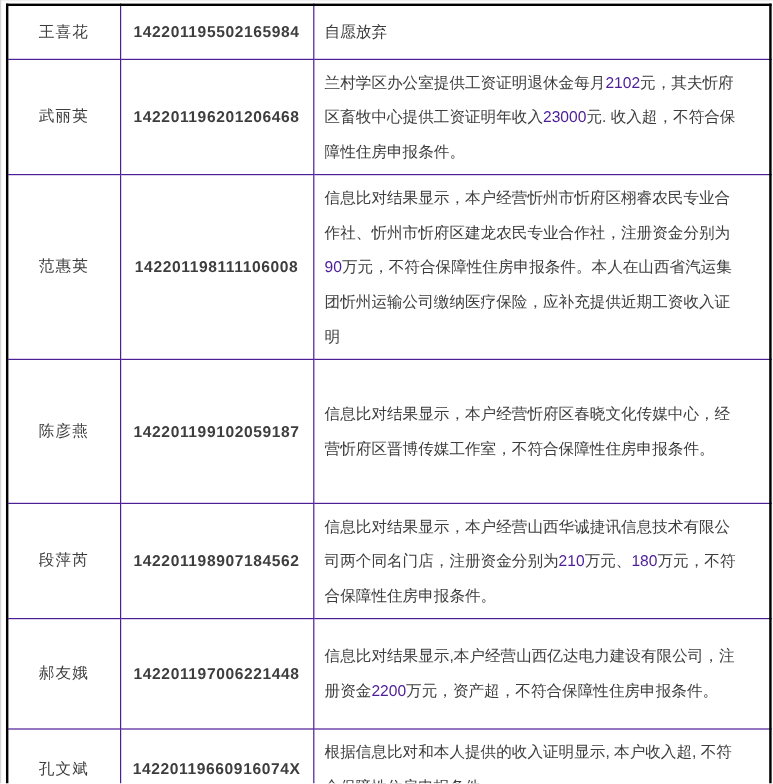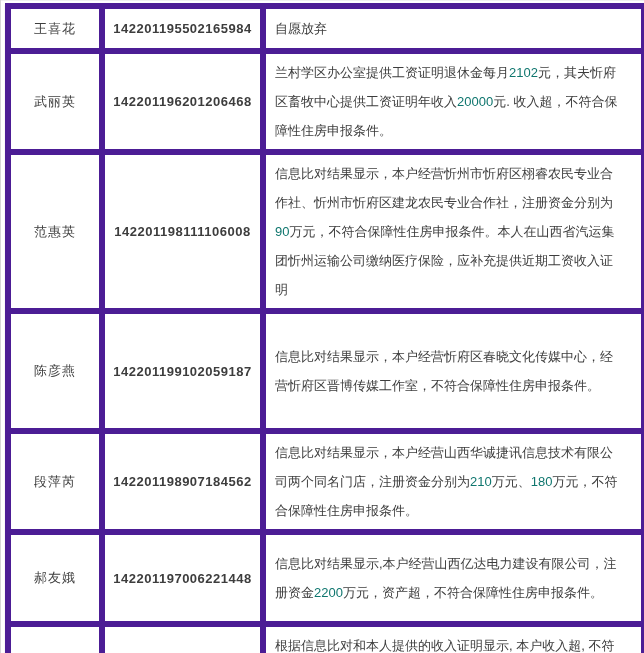--- a/index.html
+++ b/index.html
@@ -21,21 +21,21 @@
     left: 5px;
     top: 3px;
     width: 636px;
     border-collapse: collapse;
     table-layout: fixed;
     border: 2px solid #000000;
     background: #ffffff;
     box-shadow: 0 2px 1px rgba(0,0,0,0.18);
   }
   table.review-table td {
-    border: 6px solid #4c1d95;
+    border: 1px solid #4c1d95;
     font-size: 13px;
     color: #3d3d3d;
     vertical-align: middle;
     overflow: hidden;
   }
   td.name {
     text-align: center;
     letter-spacing: 1px;
   }
   td.idnum {
@@ -45,21 +45,21 @@
     letter-spacing: 0.5px;
     font-weight: bold;
   }
   td.remark {
     text-align: left;
     padding: 4px 22px 4px 9px;
     line-height: 29px;
     margin-left: 48px;
   }
   td.remark .num {
-    color: #0f766e;
+    color: #4c1d95;
   }
   
   tbody tr:nth-child(1) { height: 45px; }
   tbody tr:nth-child(2) { height: 91px; }
   tbody tr:nth-child(3) { height: 44px; }
   tbody tr:nth-child(4) { height: 120px; }
   tbody tr:nth-child(5) { height: 68px; }
   tbody tr:nth-child(6) { height: 92px; }
   tbody tr:nth-child(7) { height: 48px; }
   tbody tr:nth-child(8) { height: 65px; }
@@ -77,21 +77,21 @@
     </colgroup>
     <tbody>
       <tr>
         <td class="name">王喜花</td>
         <td class="idnum">142201195502165984</td>
         <td class="remark">自愿放弃</td>
       </tr>
       <tr>
         <td class="name">武丽英</td>
         <td class="idnum">142201196201206468</td>
-        <td class="remark">兰村学区办公室提供工资证明退休金每月<span class="num">2102</span>元，其夫忻府区畜牧中心提供工资证明年收入<span class="num">20000</span>元. 收入超，不符合保障性住房申报条件。</td>
+        <td class="remark">兰村学区办公室提供工资证明退休金每月<span class="num">2102</span>元，其夫忻府区畜牧中心提供工资证明年收入<span class="num">23000</span>元. 收入超，不符合保障性住房申报条件。</td>
       </tr>
       <tr>
         <td class="name">范惠英</td>
         <td class="idnum">142201198111106008</td>
         <td class="remark">信息比对结果显示，本户经营忻州市忻府区栩睿农民专业合作社、忻州市忻府区建龙农民专业合作社，注册资金分别为<span class="num">90</span>万元，不符合保障性住房申报条件。本人在山西省汽运集团忻州运输公司缴纳医疗保险，应补充提供近期工资收入证明</td>
       </tr>
       <tr>
         <td class="name">陈彦燕</td>
         <td class="idnum">142201199102059187</td>
         <td class="remark">信息比对结果显示，本户经营忻府区春晓文化传媒中心，经营忻府区晋博传媒工作室，不符合保障性住房申报条件。</td>

